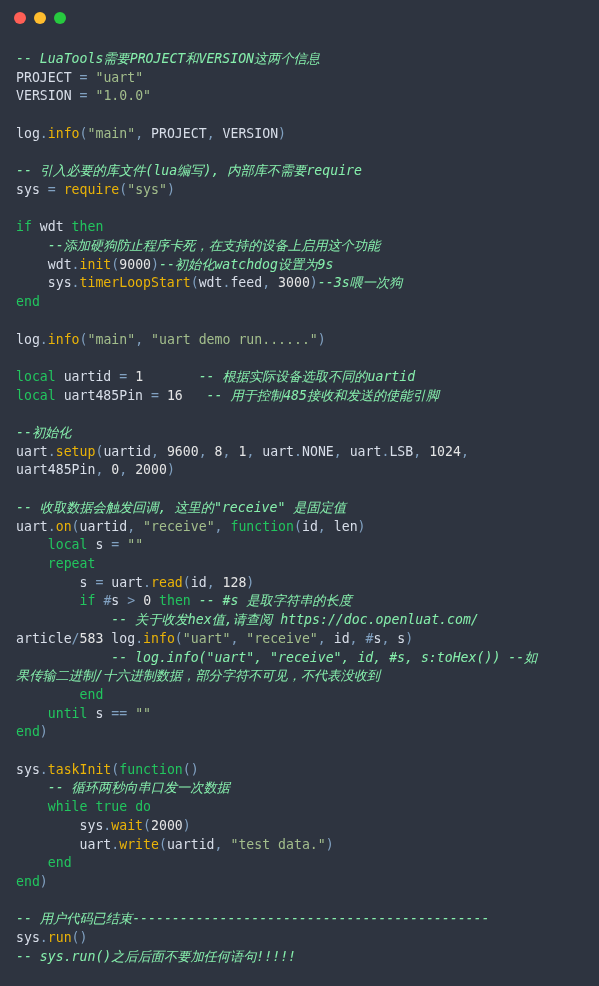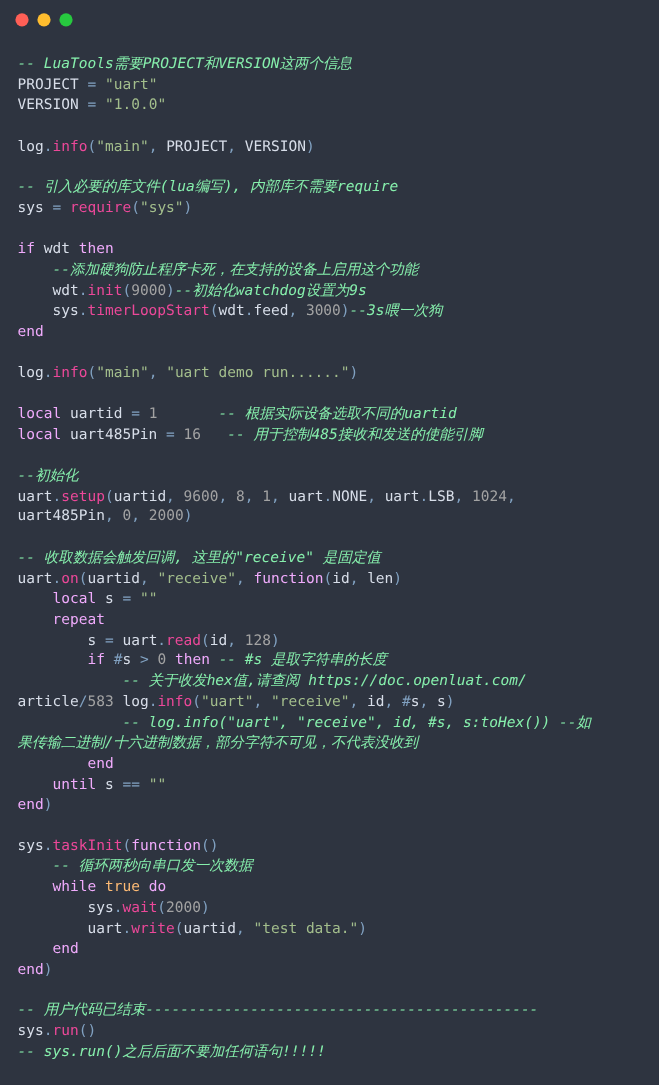--- a/index.html
+++ b/index.html
@@ -29,24 +29,24 @@
   .dot-green { background: #27c93f; }
   .code-area {
     padding: 14px 16px;
     color: #d8dee9;
     white-space: pre;
   }
   .tok-comment { color: #86efac; font-style: italic; }
   .tok-ident { color: #d8dee9; }
   .tok-op { color: #81a1c1; }
   .tok-string { color: #a3be8c; }
-  .tok-keyword { color: #f0abfc; }
-  .tok-func { color: #ec4899; }
-  .tok-number { color: #a3a3a3; }
-  .tok-const { color: #fdba74; }
+  .tok-keyword { color: #22c55e; }
+  .tok-func { color: #eab308; }
+  .tok-number { color: #e5e5e5; }
+  .tok-const { color: #22c55e; }
   .line { display: block; }
 </style>
 </head>
 <body>
 
 <div class="titlebar">
   <div class="dot dot-red"></div>
   <div class="dot dot-yellow"></div>
   <div class="dot dot-green"></div>
 </div>

